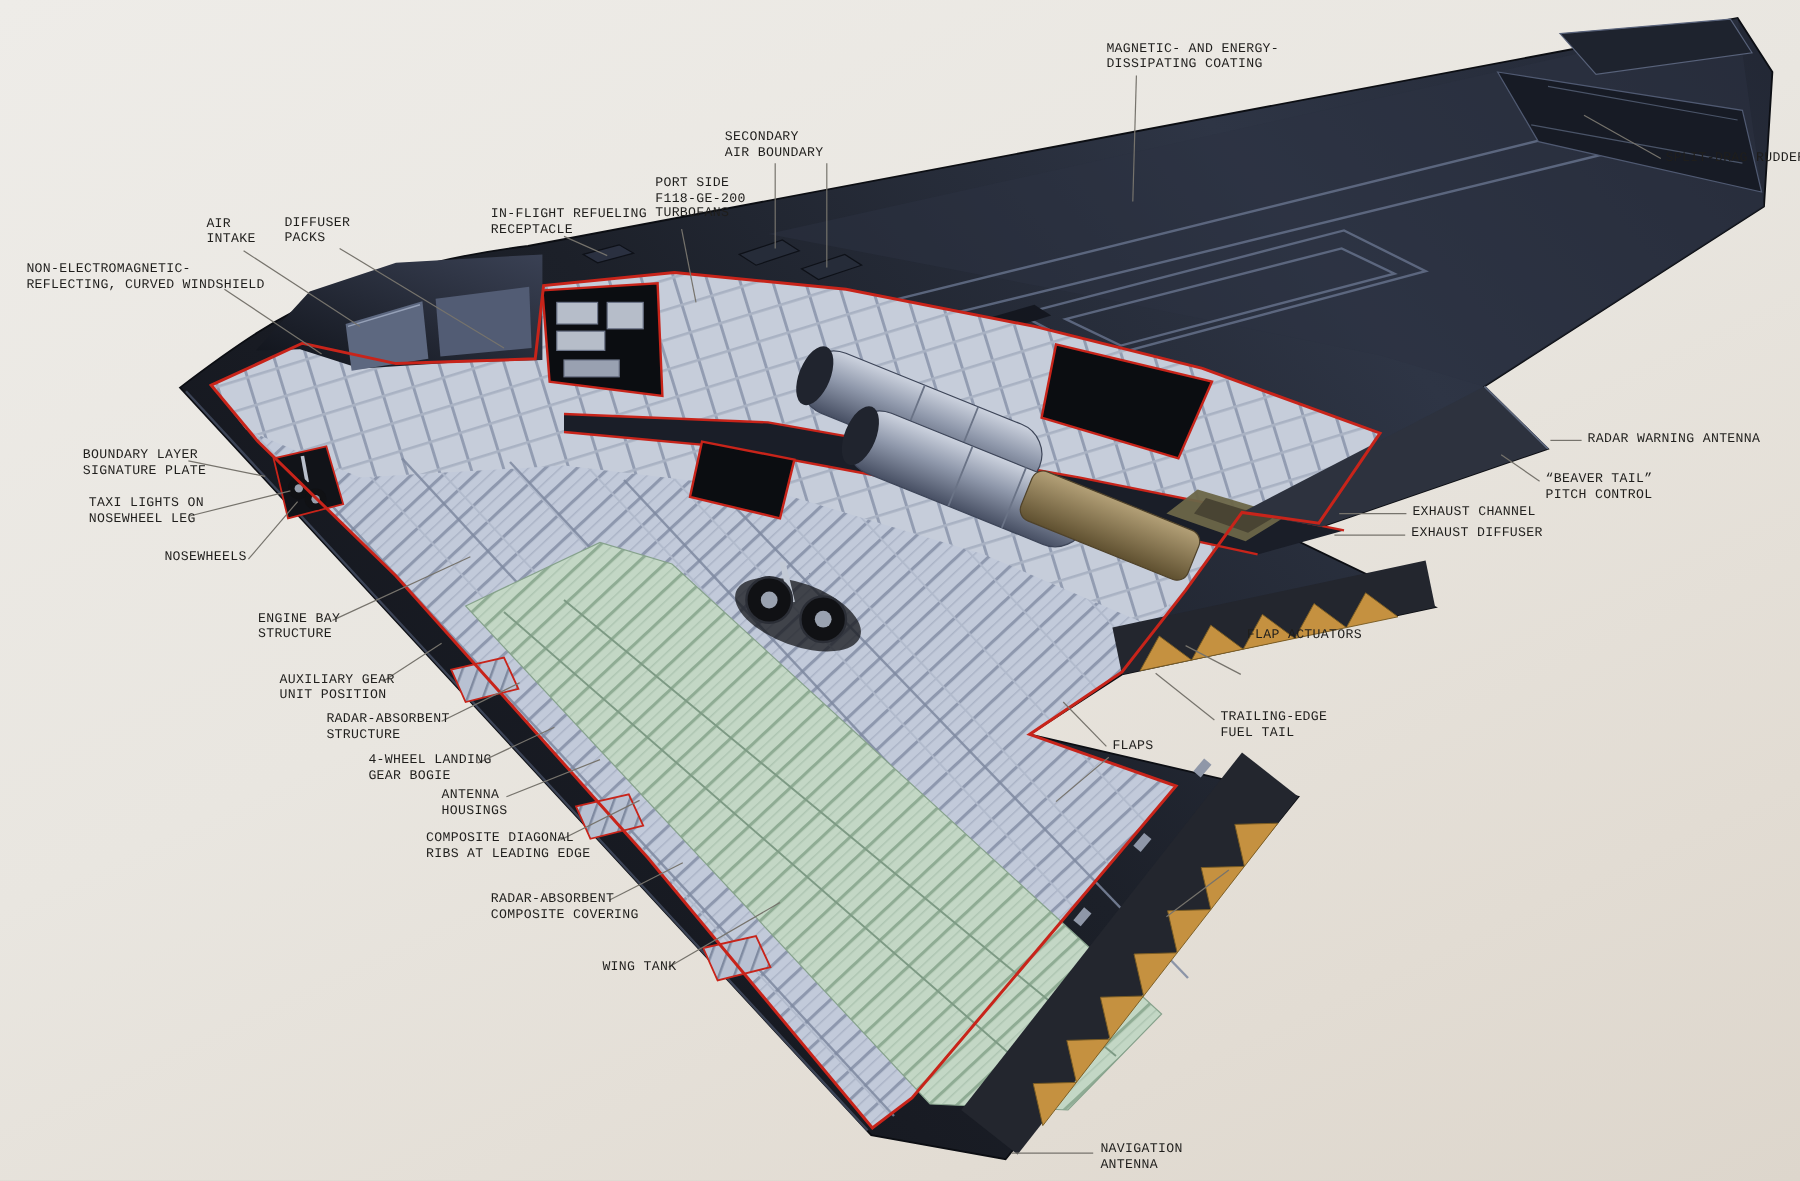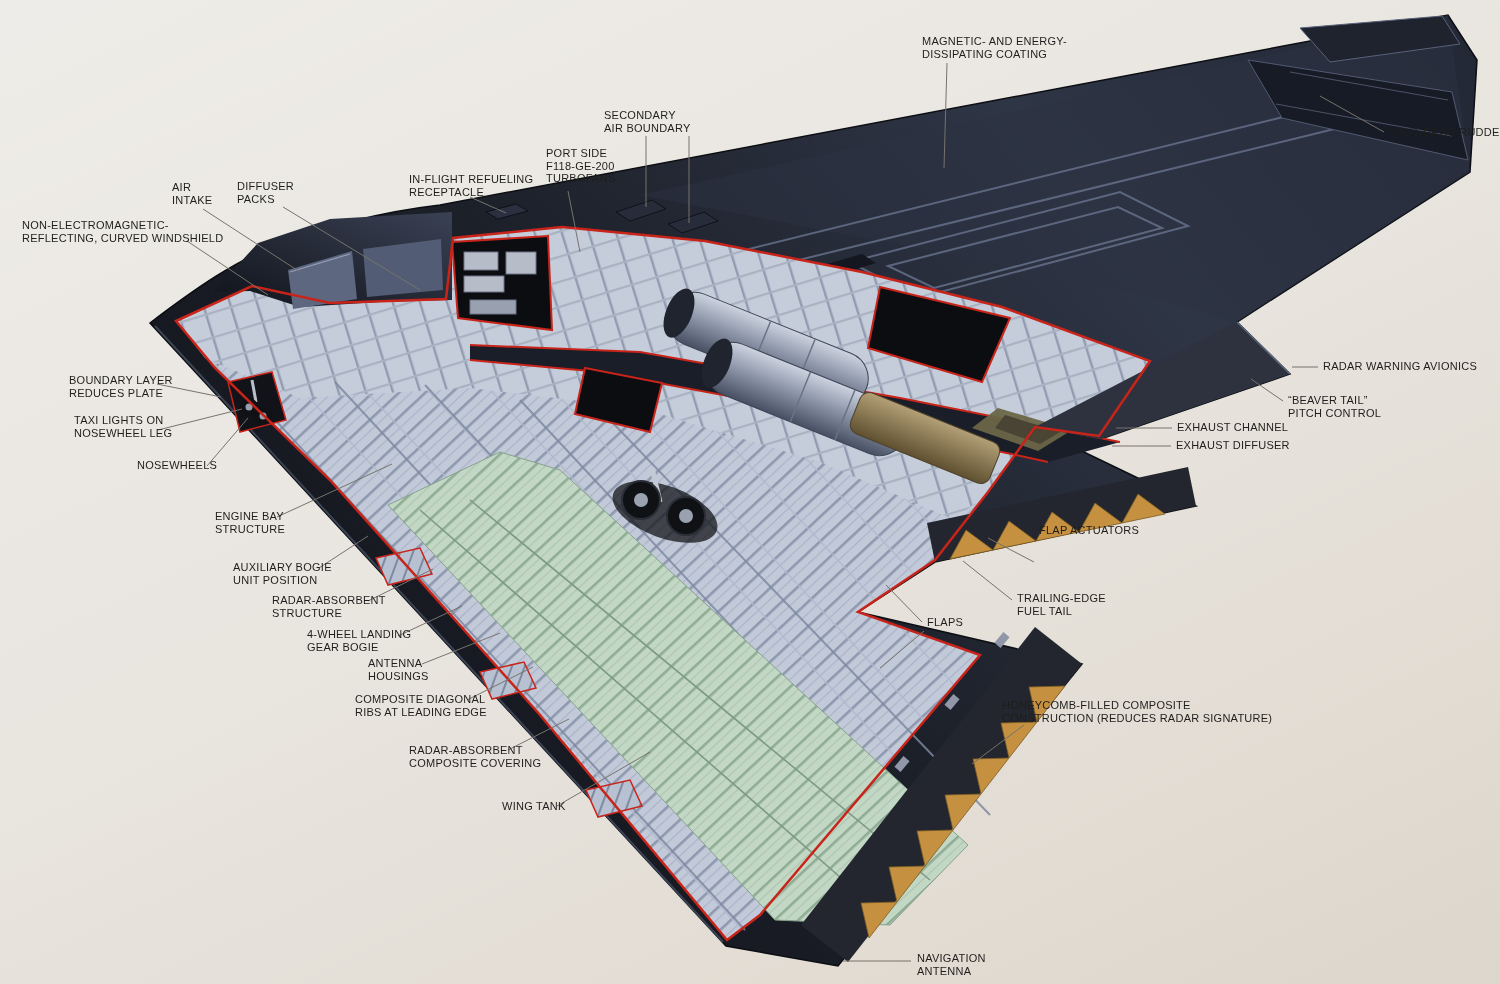--- a/index.html
+++ b/index.html
@@ -3,21 +3,21 @@
 <meta charset="utf-8">
 <style>
   :root{
     --background:#e9e6e0; --label-ink:#1f1e1c; --leader-gray:#76736c;
     --cut-outline-red:#c8241a; --honeycomb-tan:#c59140;
   }
   html,body{margin:0;padding:0;background:#d8d4cd;}
   .stage{
     position:relative;width:1500px;height:984px;overflow:hidden;
     background:linear-gradient(155deg,#eeece8 0%,#e9e6e0 45%,#e2dcd3 80%,#ddd6cc 100%);
-    font-family:Liberation Sans, sans-serif;
+    font-family:Liberation Mono, monospace;
   }
   svg.art{position:absolute;left:0;top:0;width:1500px;height:984px;}
   .lbl{
     position:absolute;color:var(--label-ink);font-size:11px;line-height:12.6px;
     letter-spacing:.25px;white-space:nowrap;font-weight:400;
   }
   .lbl span{display:block;}
   .leader{stroke:var(--leader-gray);stroke-width:1;}
   .redcut{stroke:var(--cut-outline-red);fill:none;}
   .hc{fill:var(--honeycomb-tan);stroke:#7a5c22;stroke-width:.8;}
@@ -289,35 +289,35 @@
 <div class="lbl" style="left:237px;top:180px">
       <span>DIFFUSER</span>
       <span>PACKS</span>
     </div>
 <div class="lbl" style="left:22px;top:219px">
       <span>NON-ELECTROMAGNETIC-</span>
       <span>REFLECTING, CURVED WINDSHIELD</span>
     </div>
 <div class="lbl" style="left:69px;top:374px">
       <span>BOUNDARY LAYER</span>
-      <span>REDUCES PLATE</span>
+      <span>SIGNATURE PLATE</span>
     </div>
 <div class="lbl" style="left:74px;top:414px">
       <span>TAXI LIGHTS ON</span>
       <span>NOSEWHEEL LEG</span>
     </div>
 <div class="lbl" style="left:137px;top:459px">
       <span>NOSEWHEELS</span>
     </div>
 <div class="lbl" style="left:215px;top:510px">
       <span>ENGINE BAY</span>
       <span>STRUCTURE</span>
     </div>
 <div class="lbl" style="left:233px;top:561px">
-      <span>AUXILIARY BOGIE</span>
+      <span>AUXILIARY GEAR</span>
       <span>UNIT POSITION</span>
     </div>
 <div class="lbl" style="left:272px;top:594px">
       <span>RADAR-ABSORBENT</span>
       <span>STRUCTURE</span>
     </div>
 <div class="lbl" style="left:307px;top:628px">
       <span>4-WHEEL LANDING</span>
       <span>GEAR BOGIE</span>
     </div>
@@ -330,21 +330,21 @@
       <span>RIBS AT LEADING EDGE</span>
     </div>
 <div class="lbl" style="left:409px;top:744px">
       <span>RADAR-ABSORBENT</span>
       <span>COMPOSITE COVERING</span>
     </div>
 <div class="lbl" style="left:502px;top:800px">
       <span>WING TANK</span>
     </div>
 <div class="lbl" style="left:1323px;top:360px">
-      <span>RADAR WARNING AVIONICS</span>
+      <span>RADAR WARNING ANTENNA</span>
     </div>
 <div class="lbl" style="left:1288px;top:394px">
       <span>“BEAVER TAIL”</span>
       <span>PITCH CONTROL</span>
     </div>
 <div class="lbl" style="left:1177px;top:421px">
       <span>EXHAUST CHANNEL</span>
     </div>
 <div class="lbl" style="left:1176px;top:439px">
       <span>EXHAUST DIFFUSER</span>
@@ -352,22 +352,18 @@
 <div class="lbl" style="left:1039px;top:524px">
       <span>FLAP ACTUATORS</span>
     </div>
 <div class="lbl" style="left:1017px;top:592px">
       <span>TRAILING-EDGE</span>
       <span>FUEL TAIL</span>
     </div>
 <div class="lbl" style="left:927px;top:616px">
       <span>FLAPS</span>
     </div>
-<div class="lbl" style="left:1002px;top:699px">
-      <span>HONEYCOMB-FILLED COMPOSITE</span>
-      <span>CONSTRUCTION (REDUCES RADAR SIGNATURE)</span>
-    </div>
 <div class="lbl" style="left:917px;top:952px">
       <span>NAVIGATION</span>
       <span>ANTENNA</span>
     </div>
 
 </div>
 
 </body></html>

